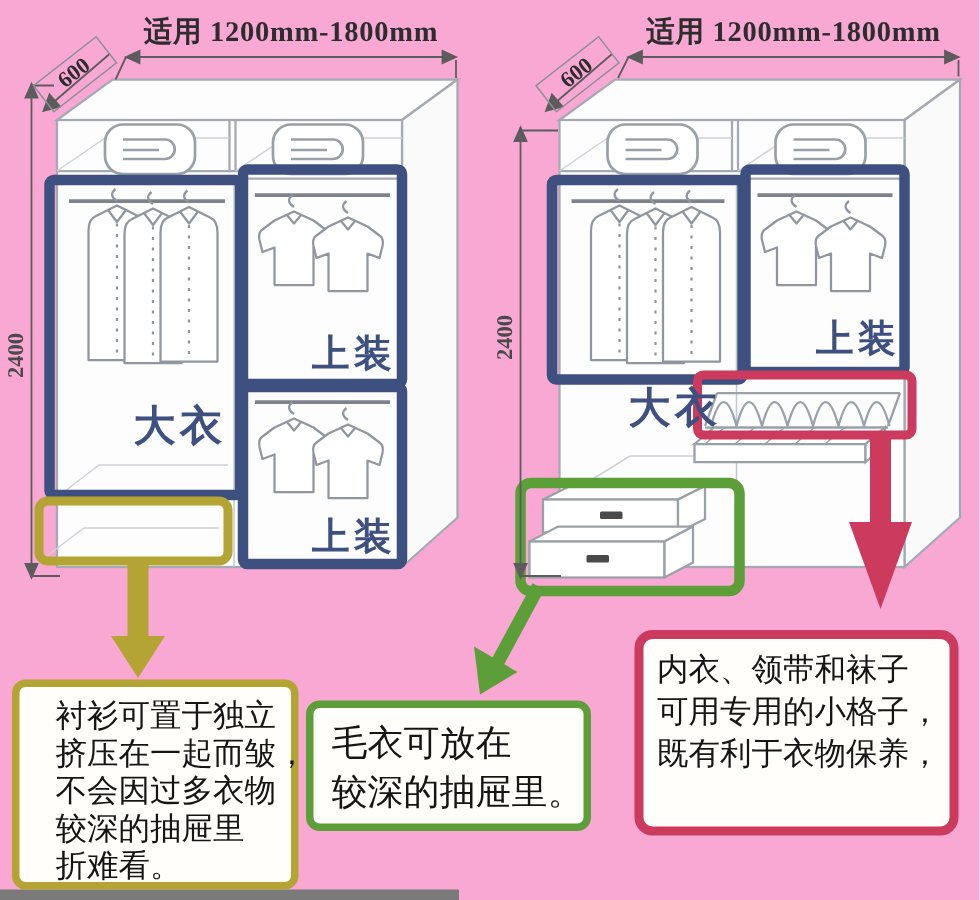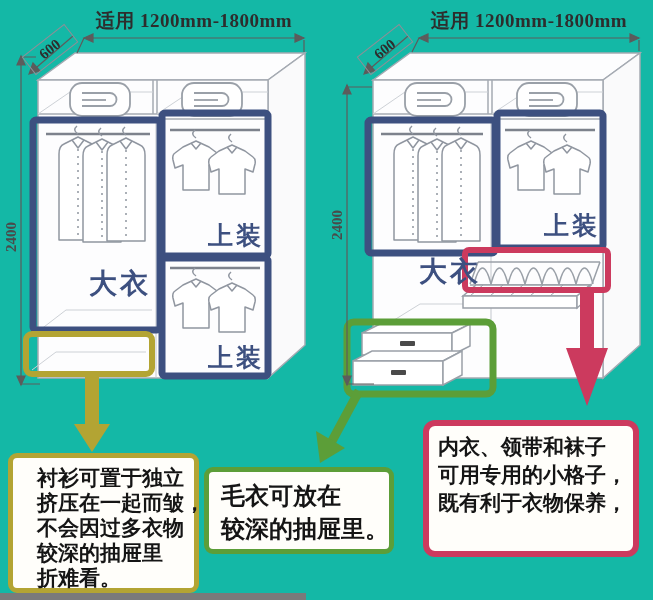--- a/index.html
+++ b/index.html
@@ -1,31 +1,31 @@
 <!DOCTYPE html>
 <html><head>
 <meta charset="utf-8">
 <style>
   html,body{margin:0;padding:0;background:#ffffff;}
-  .stage{position:relative;width:653px;height:600px;background:#14b8a6;overflow:hidden;
+  .stage{position:relative;width:653px;height:600px;background:#f9a8d4;overflow:hidden;
          font-family:"Liberation Sans",sans-serif;}
   svg{position:absolute;left:0;top:0;}
   .dimlabel{position:absolute;font-family:"Liberation Serif",serif;color:#2d2d2d;
             text-align:center;white-space:nowrap;font-weight:600;}
   .widthlabel{width:212px;font-size:19px;letter-spacing:0.5px;}
   .depthlabel{width:52px;height:21px;font-size:15px;line-height:21px;border:1.5px solid #8b9097;
               transform:rotate(-38deg);font-weight:600;}
   .heightlabel{width:60px;height:18px;font-size:15px;line-height:18px;color:#4a4a4a;
                transform:rotate(-90deg);}
   .seclabel{position:absolute;font-weight:700;color:#3d5080;text-align:right;
             letter-spacing:3px;white-space:nowrap;width:100px;}
   .seclabel.big{font-size:28px;}
   .seclabel.small{font-size:25px;}
   .callout{position:absolute;background:#fffefa;border-radius:9px;box-sizing:border-box;
-           font-weight:700;color:#151515;white-space:nowrap;padding:7px 9px;}
+           font-weight:400;color:#151515;white-space:nowrap;padding:7px 9px;}
   .callout .line{white-space:nowrap;}
   .callout-yellow{border:5px solid #b3a433;font-size:21px;line-height:25px;padding-left:24px;}
   .callout-green{border:5px solid #5c9e38;font-size:24px;line-height:33px;padding-left:12px;}
   .callout-red{border:6px solid #cc3a5e;border-radius:12px;font-size:21px;line-height:28px;}
 </style>
 </head>
 <body>
 
 <div class="stage">
 

